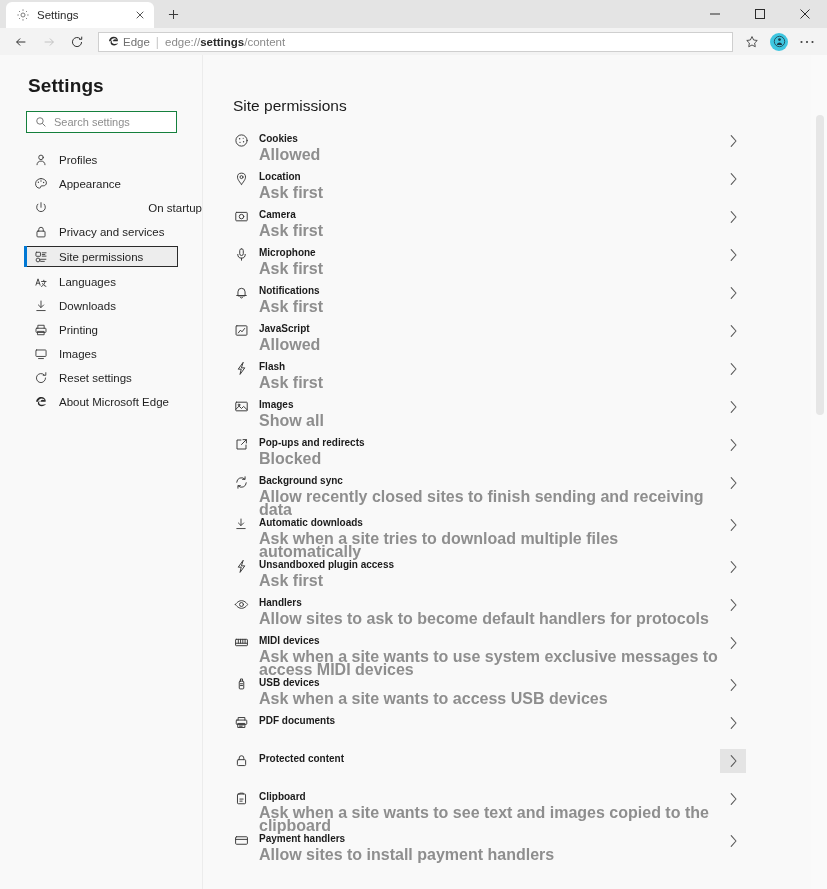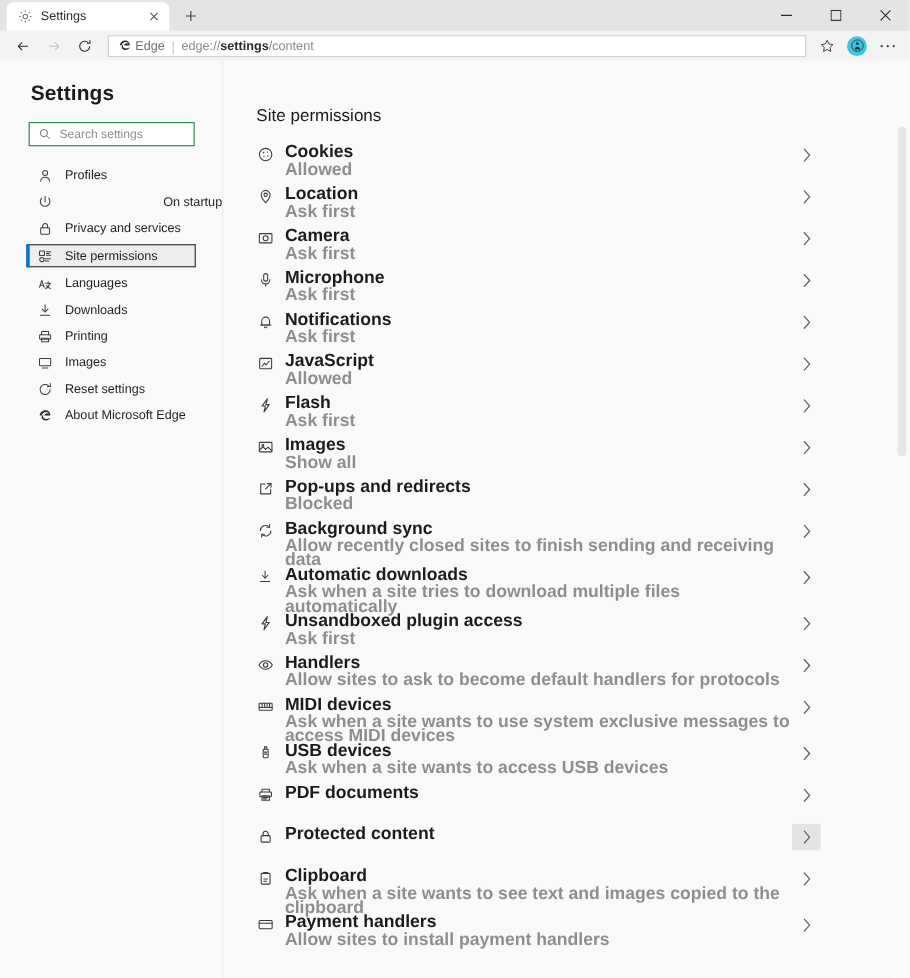--- a/index.html
+++ b/index.html
@@ -108,21 +108,21 @@
   .perm-list { width: 513px; }
   .perm-row {
     display: flex; align-items: flex-start; min-height: 38px;
     position: relative;
   }
   .perm-icon {
     width: 16px; flex: none; margin-right: 10px; margin-top: 1px;
     display: flex; align-items: flex-start; justify-content: center; color: #3c3c3c;
   }
   .perm-text { flex: 1; padding-top: 0; }
-  .perm-name { font-size: 16px; font-weight: 700; color: #1b1b1b; line-height: 14px; }
+  .perm-name { font-size: 10px; font-weight: 700; color: #1b1b1b; line-height: 14px; }
   .perm-sub { font-size: 16px; color: #8e8e8e; line-height: 13px; margin-top: 2px; font-weight: bold; }
   .perm-chev {
     width: 26px; height: 24px; flex: none;
     display: flex; align-items: center; justify-content: center;
     color: #5a5a5a; margin-top: -3px;
   }
   .perm-chev.hover { background: #e4e4e4; }
   .perm-row.no-sub { min-height: 38px; }
 
   
@@ -248,20 +248,31 @@
       <div class="nav" id="nav-list">
           <div class="nav-item" style="margin-top: 0px;">
             <span class="ni">
               <svg width="14" height="14" viewBox="0 0 16 16" fill="none" stroke="#3c3c3c" stroke-width="1.05" stroke-linecap="round" stroke-linejoin="round">
                 <circle cx="8" cy="5" r="2.6"></circle>
                 <path d="M3.4 13.4c0-2.5 2-4.2 4.6-4.2s4.6 1.7 4.6 4.2"></path>
               </svg>
             </span>
             <span>Profiles</span>
           </div>
+          <div class="nav-item" style="margin-top: 5px;">
+            <span class="ni">
+              <svg width="14" height="14" viewBox="0 0 16 16" fill="none" stroke="#3c3c3c" stroke-width="1.05" stroke-linecap="round" stroke-linejoin="round">
+                <path d="M8 1.8c-3.5 0-6.2 2.6-6.2 5.9 0 3.3 2.3 5 4.4 5 1 0 1.3-.6 1.3-1.2 0-.9.5-1.4 1.5-1.4h1.6c2 0 3.6-1.4 3.6-3.4 0-2.8-2.7-4.9-6.2-4.9z"></path>
+                <circle cx="5" cy="6" r=".75" fill="#3c3c3c" stroke="none"></circle>
+                <circle cx="8" cy="4.6" r=".75" fill="#3c3c3c" stroke="none"></circle>
+                <circle cx="11" cy="6.3" r=".75" fill="#3c3c3c" stroke="none"></circle>
+              </svg>
+            </span>
+            <span>Appearance</span>
+          </div>
           <div class="nav-item" style="margin-top: 5px; justify-content: space-between;">
             <span class="ni">
               <svg width="14" height="14" viewBox="0 0 16 16" fill="none" stroke="#3c3c3c" stroke-width="1.05" stroke-linecap="round" stroke-linejoin="round">
                 <path d="M8 1.9v5.3"></path>
                 <path d="M11.6 3.6a5 5 0 1 1-7.2 0"></path>
               </svg>
             </span>
             <span>On startup</span>
           </div>
           <div class="nav-item" style="margin-top: 5px;">

